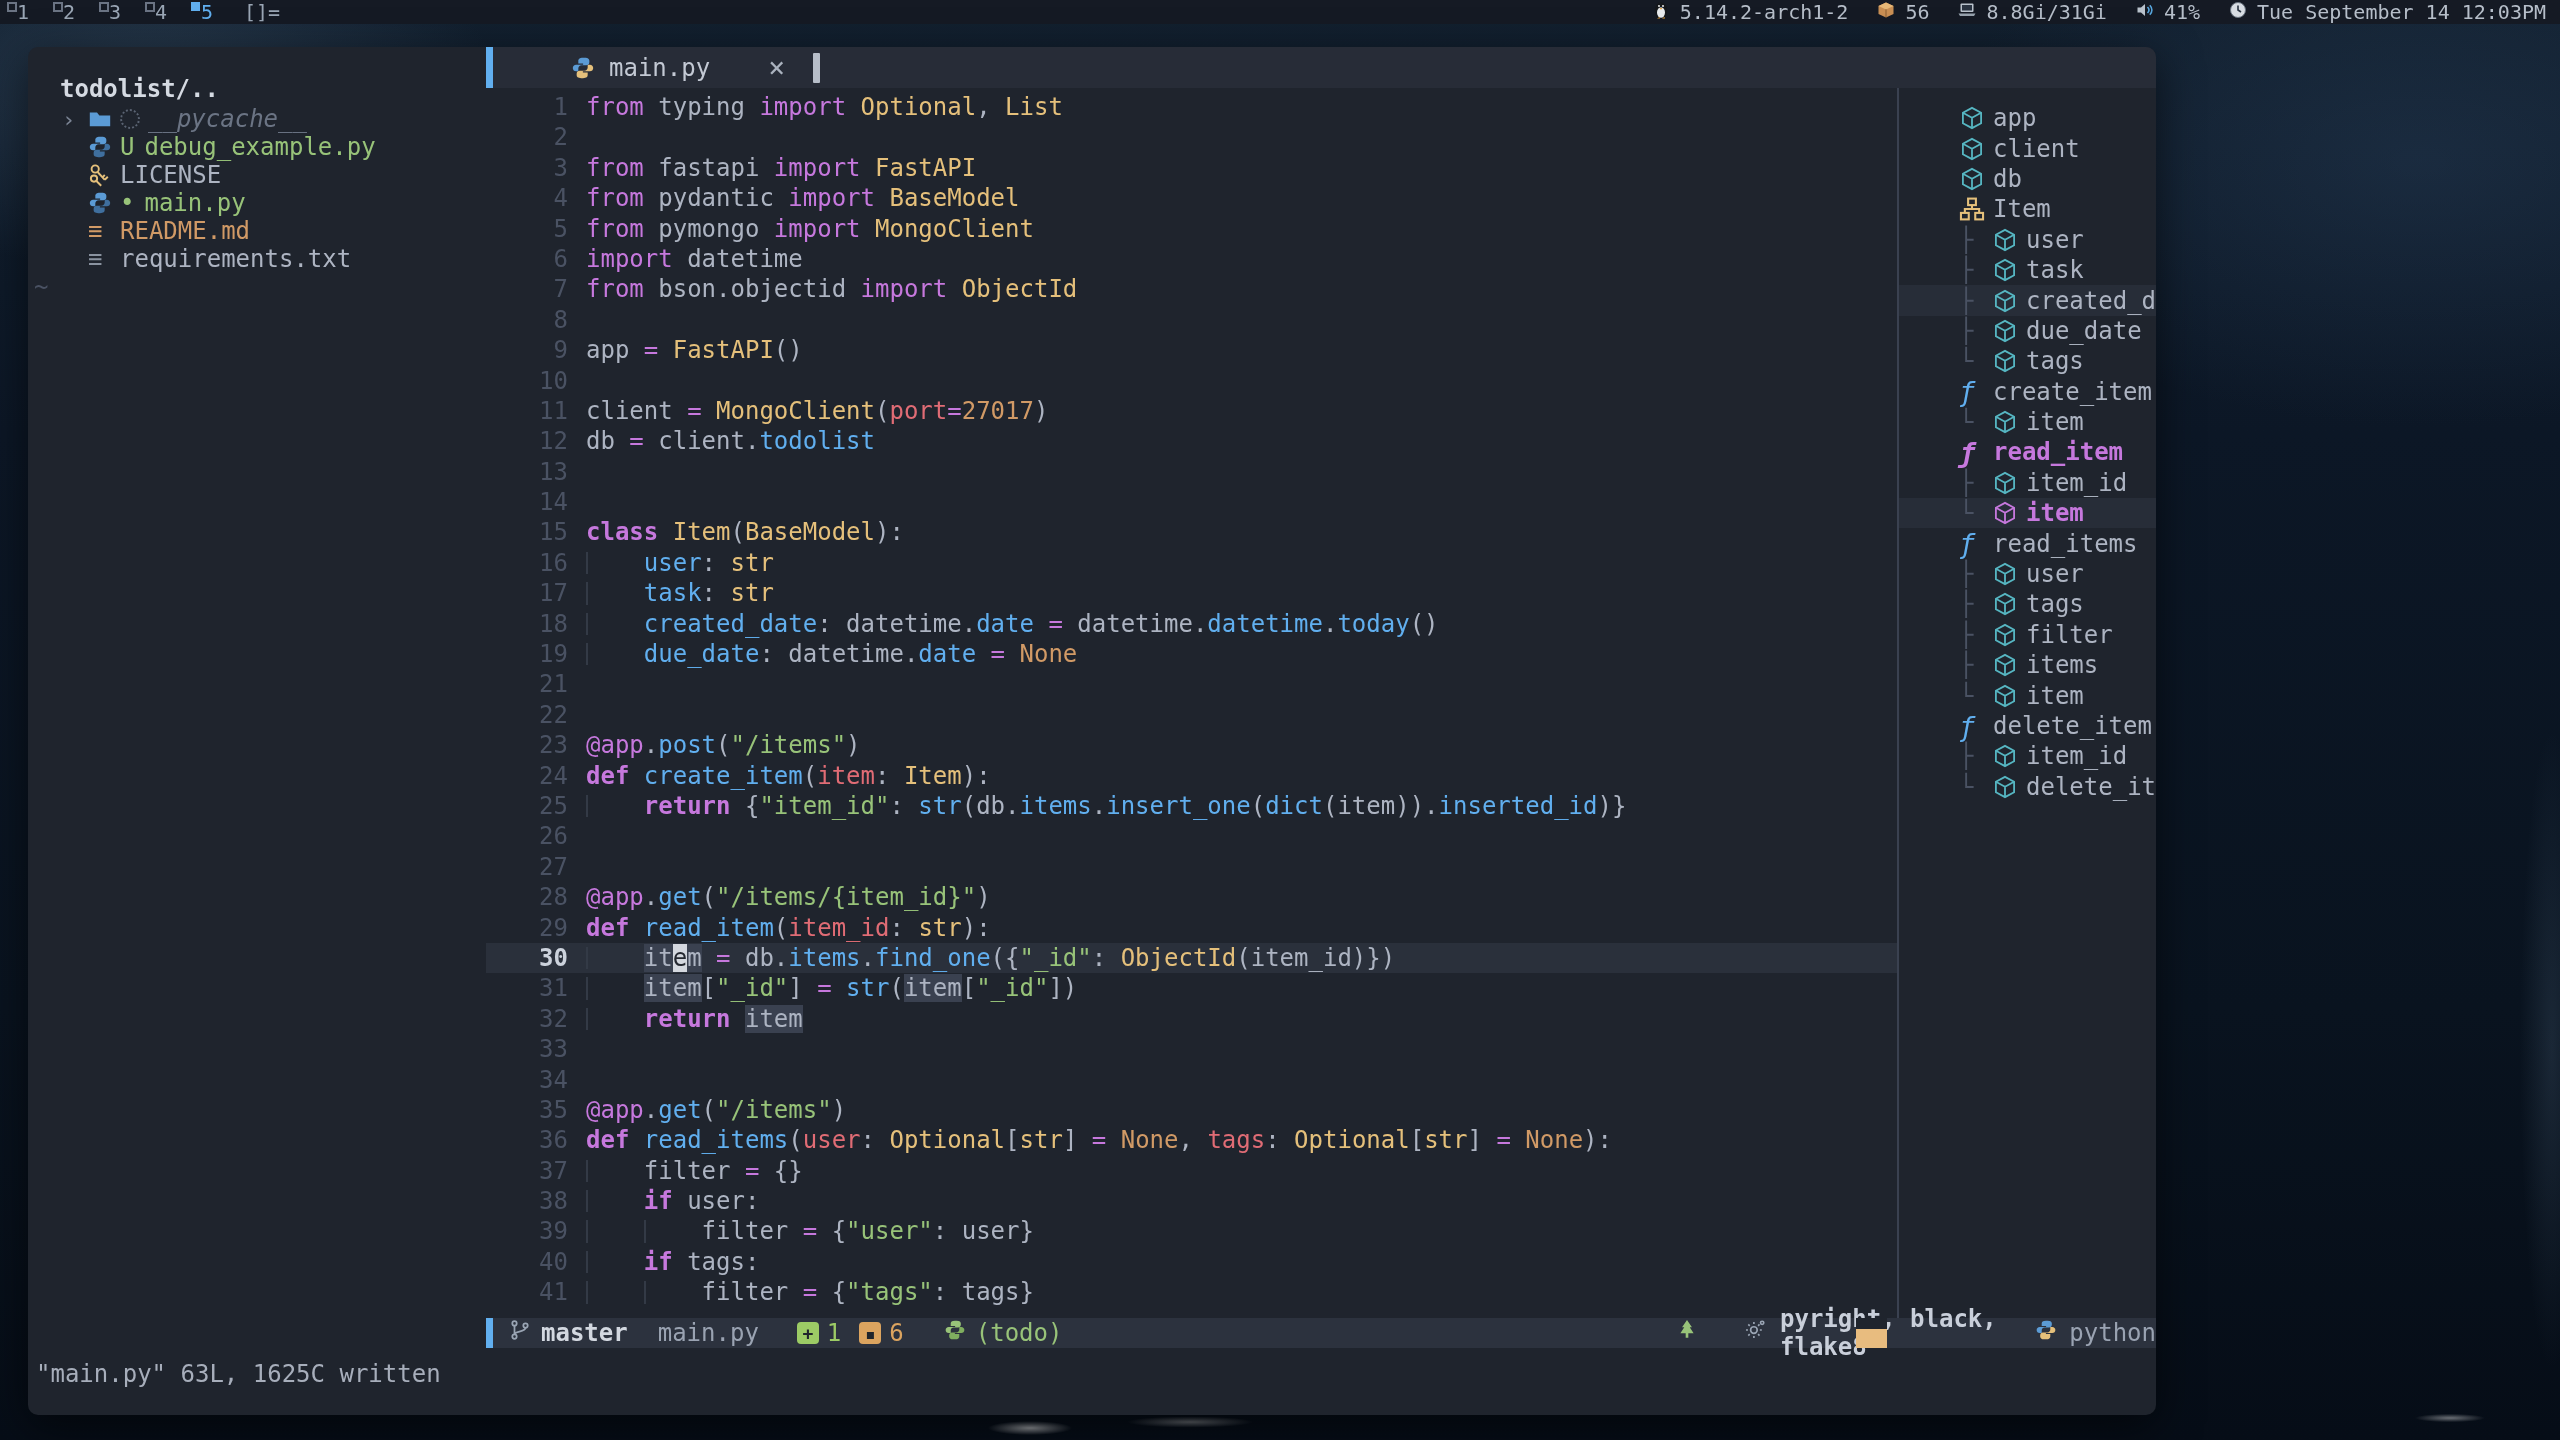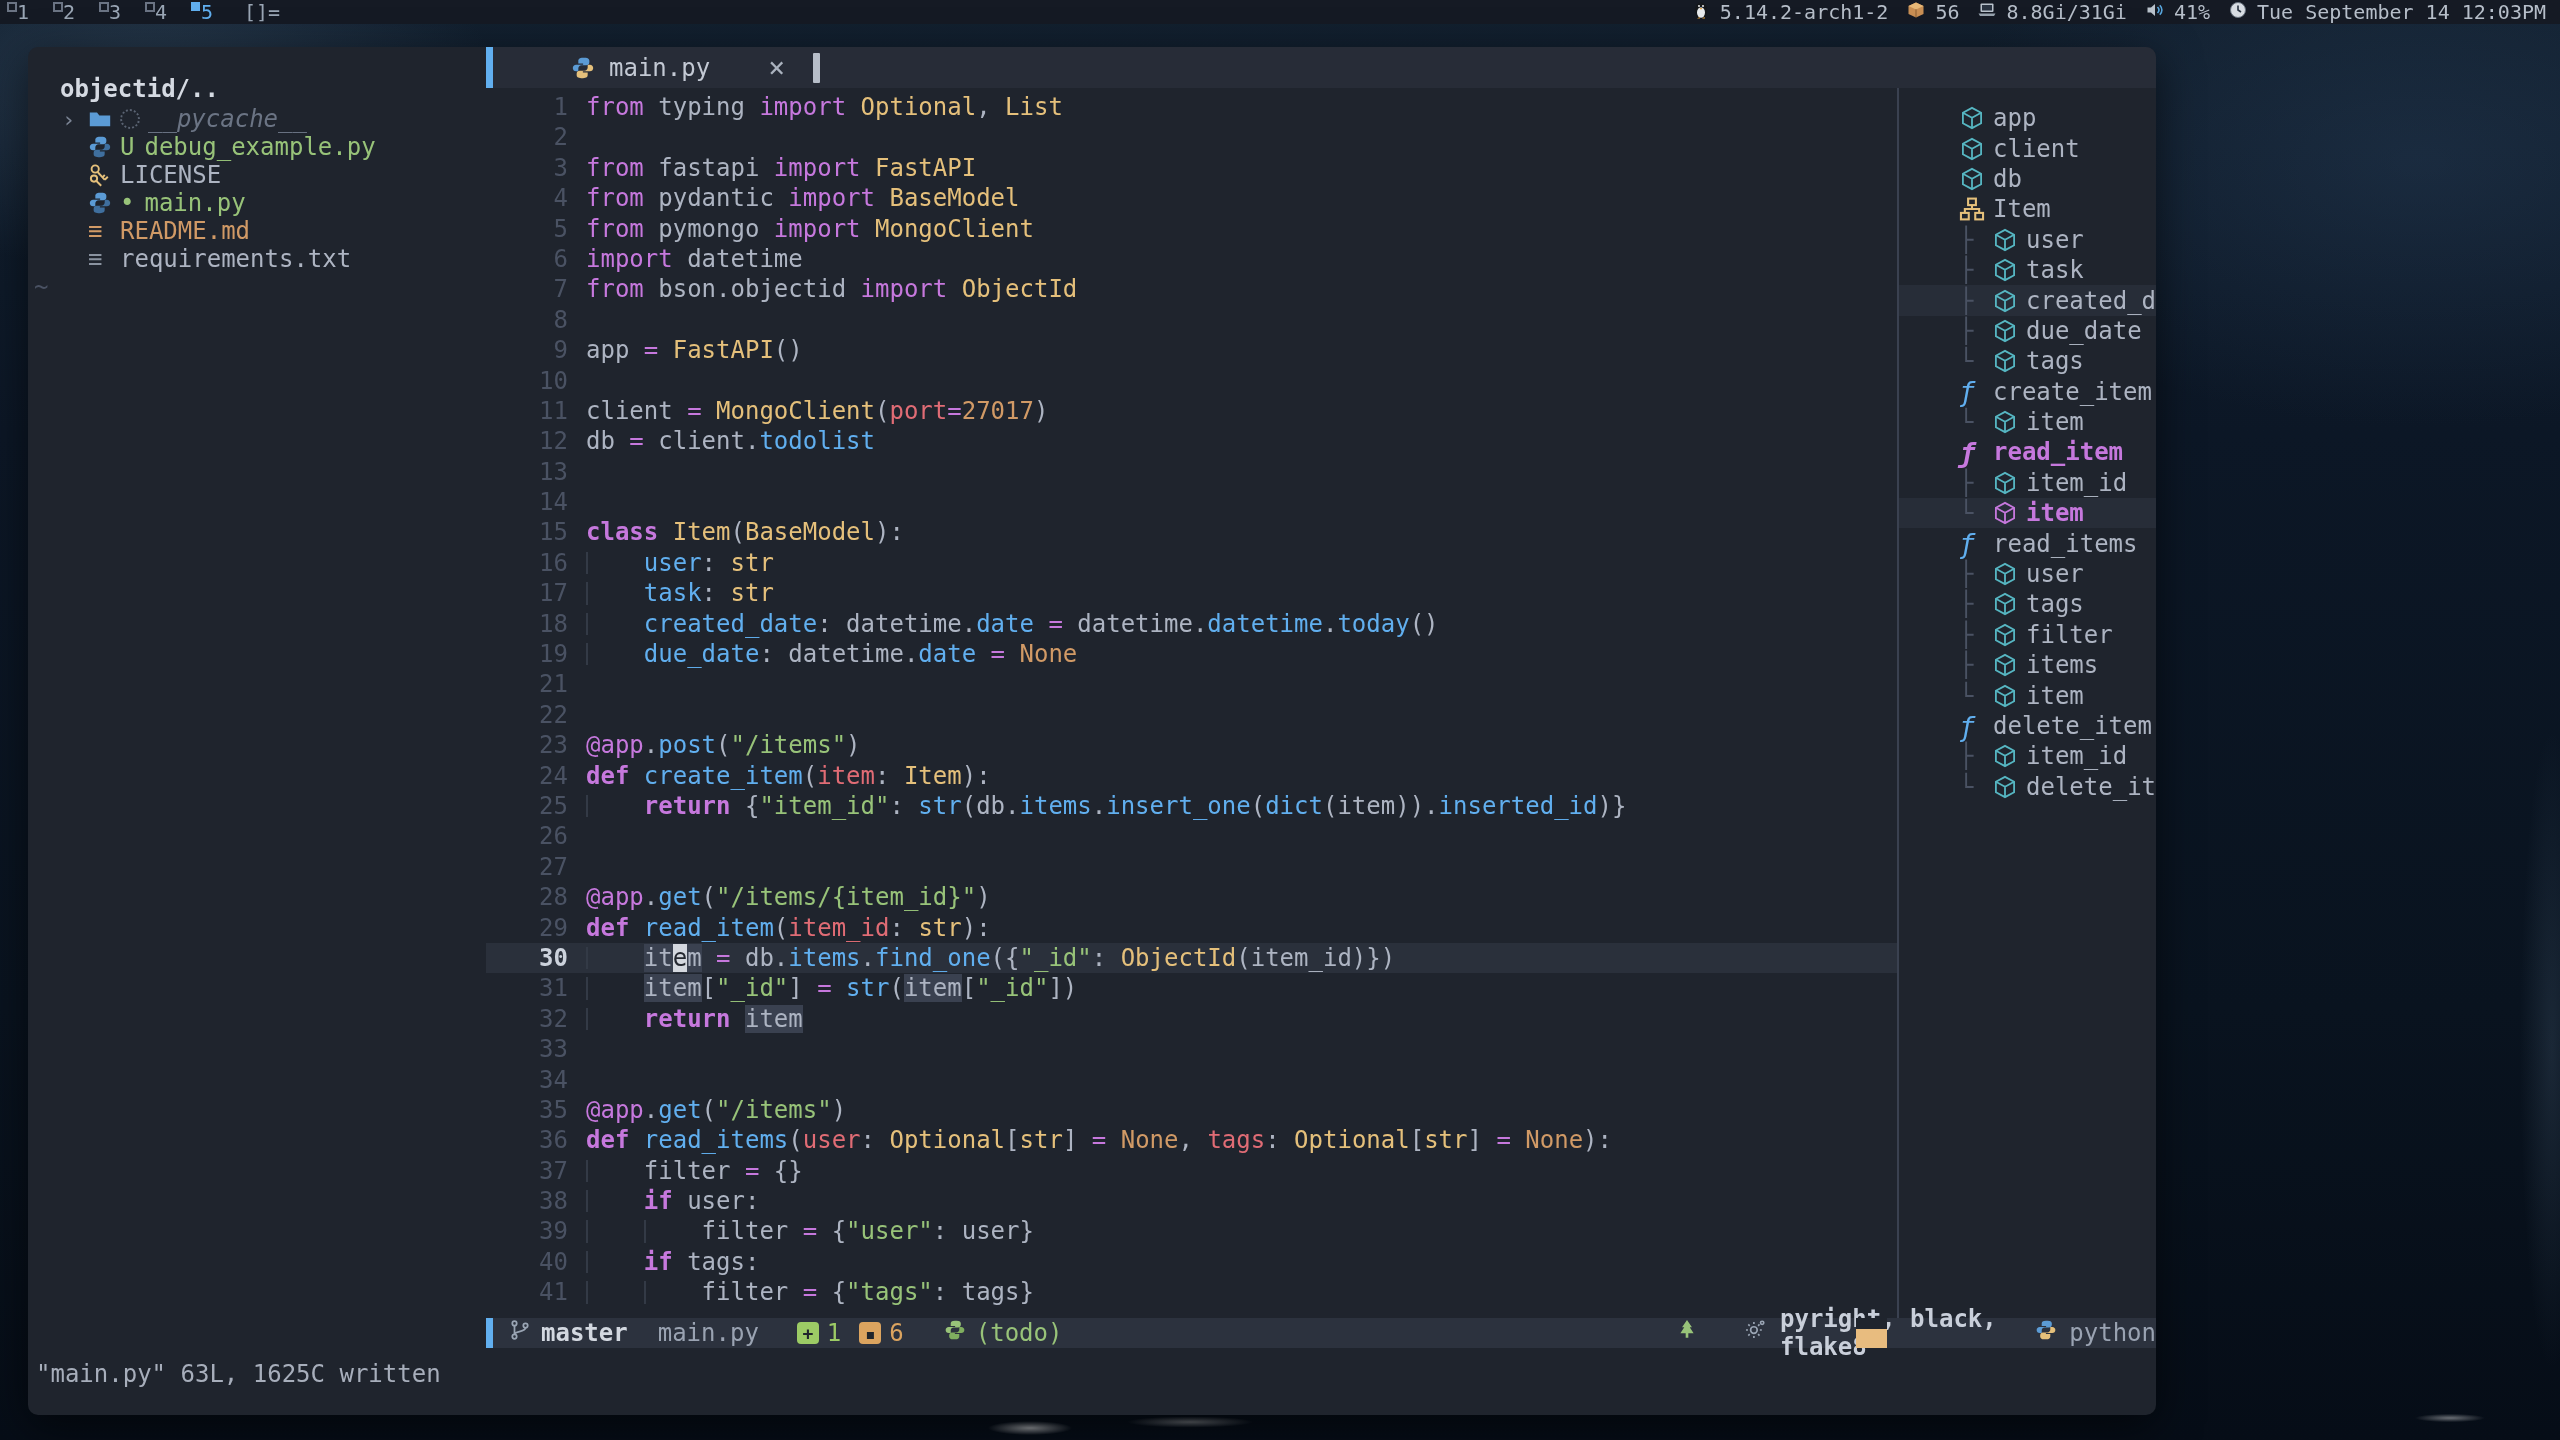--- a/index.html
+++ b/index.html
@@ -17,21 +17,21 @@
   }
   
   .topbar{position:absolute;left:0;top:0;width:2560px;height:24px;background:#151a24;
     display:flex;align-items:center;font-size:20px;color:#9aa6b5;}
   .tags{display:flex;height:100%;}
   .tag{position:relative;width:46px;text-align:center;line-height:24px;cursor:default;}
   .tag .sq{position:absolute;left:7px;top:2px;width:6px;height:6px;border:2px solid #6b7484;}
   .tag.active{color:#61afef;}
   .tag.active .sq{border:none;background:#61afef;width:9px;height:9px;}
   .ltsymbol{margin-left:14px;color:#9aa6b5;}
-  .tb-status{margin-left:auto;display:flex;align-items:flex-start;gap:18px;margin-right:14px;color:#b6bec9;}
+  .tb-status{margin-left:auto;display:flex;align-items:flex-start;gap:28px;margin-right:14px;color:#b6bec9;}
   .tb-item{display:flex;align-items:center;gap:9px;}
   
   .win{position:absolute;left:28px;top:47px;width:2128px;height:1368px;background:#1f242d;
     border-radius:10px;overflow:hidden;box-shadow:0 12px 44px rgba(0,0,0,.55);}
   
   .tabline{position:absolute;left:458px;top:0;right:0;height:41px;background:#272c37;display:flex;align-items:center;}
   .accentbar{width:7px;align-self:stretch;background:#61afef;flex:none;}
   .tab{display:flex;align-items:center;height:100%;padding-left:78px;color:#c3c9d4;font-size:24px;}
   .tab .pyicon{margin-right:14px;display:flex;}
   .tab .close{margin-left:58px;color:#aab2be;font-size:28px;}
@@ -168,21 +168,21 @@
             <path fill="#e5c07b" d="M10 18.5c3 0 3.9-1.2 3.9-2.6v-2.2h-4v-.9h5.8c1.7 0 2.8-1.2 2.8-2.8s-1.1-2.8-2.8-2.8h-1.8v2.3c0 1.5-1.2 2.7-2.7 2.7h-4c-1.4 0-2.5 1.1-2.5 2.5v1.2c0 1.4.9 2.6 3.9 2.6z"></path>
           </svg>
         </span>
       <span>main.py</span>
       <span class="close">×</span>
     </div>
     <div class="tabsep"></div>
   </div>
 
   <div class="tree">
-    <div class="tree-header">objectid/..</div>
+    <div class="tree-header">todolist/..</div>
     <div id="tree-items">
         <div class="trow dim"><span class="chev">›</span><span class="ticon"><svg viewBox="0 0 20 20" width="24" height="24">
               <path fill="#5b9bd5" d="M1.5 4.5h6l2 2.5h9v9h-17z"></path>
             </svg></span><span class="spin"></span><span class="tlabel">__pycache__</span></div>
         <div class="trow green"><span class="chev"></span><span class="ticon"><svg viewBox="0 0 20 20" width="24" height="24">
               <path fill="#5b9bd5" d="M10 1.5c-3 0-3.9 1.2-3.9 2.6v2.2h4v.9H4.3C2.6 7.2 1.5 8.4 1.5 10s1.1 2.8 2.8 2.8h1.8v-2.3c0-1.5 1.2-2.7 2.7-2.7h4c1.4 0 2.5-1.1 2.5-2.5V4.1c0-1.4-.9-2.6-3.9-2.6z"></path>
               <path fill="#3f6f9e" d="M10 18.5c3 0 3.9-1.2 3.9-2.6v-2.2h-4v-.9h5.8c1.7 0 2.8-1.2 2.8-2.8s-1.1-2.8-2.8-2.8h-1.8v2.3c0 1.5-1.2 2.7-2.7 2.7h-4c-1.4 0-2.5 1.1-2.5 2.5v1.2c0 1.4.9 2.6 3.9 2.6z"></path>
             </svg></span><span class="badge">U</span><span class="tlabel">debug_example.py</span></div>
         <div class="trow fg"><span class="chev"></span><span class="ticon"><svg viewBox="0 0 20 20" width="24" height="24">
               <g stroke="#e5c07b" stroke-width="1.6" fill="none">

